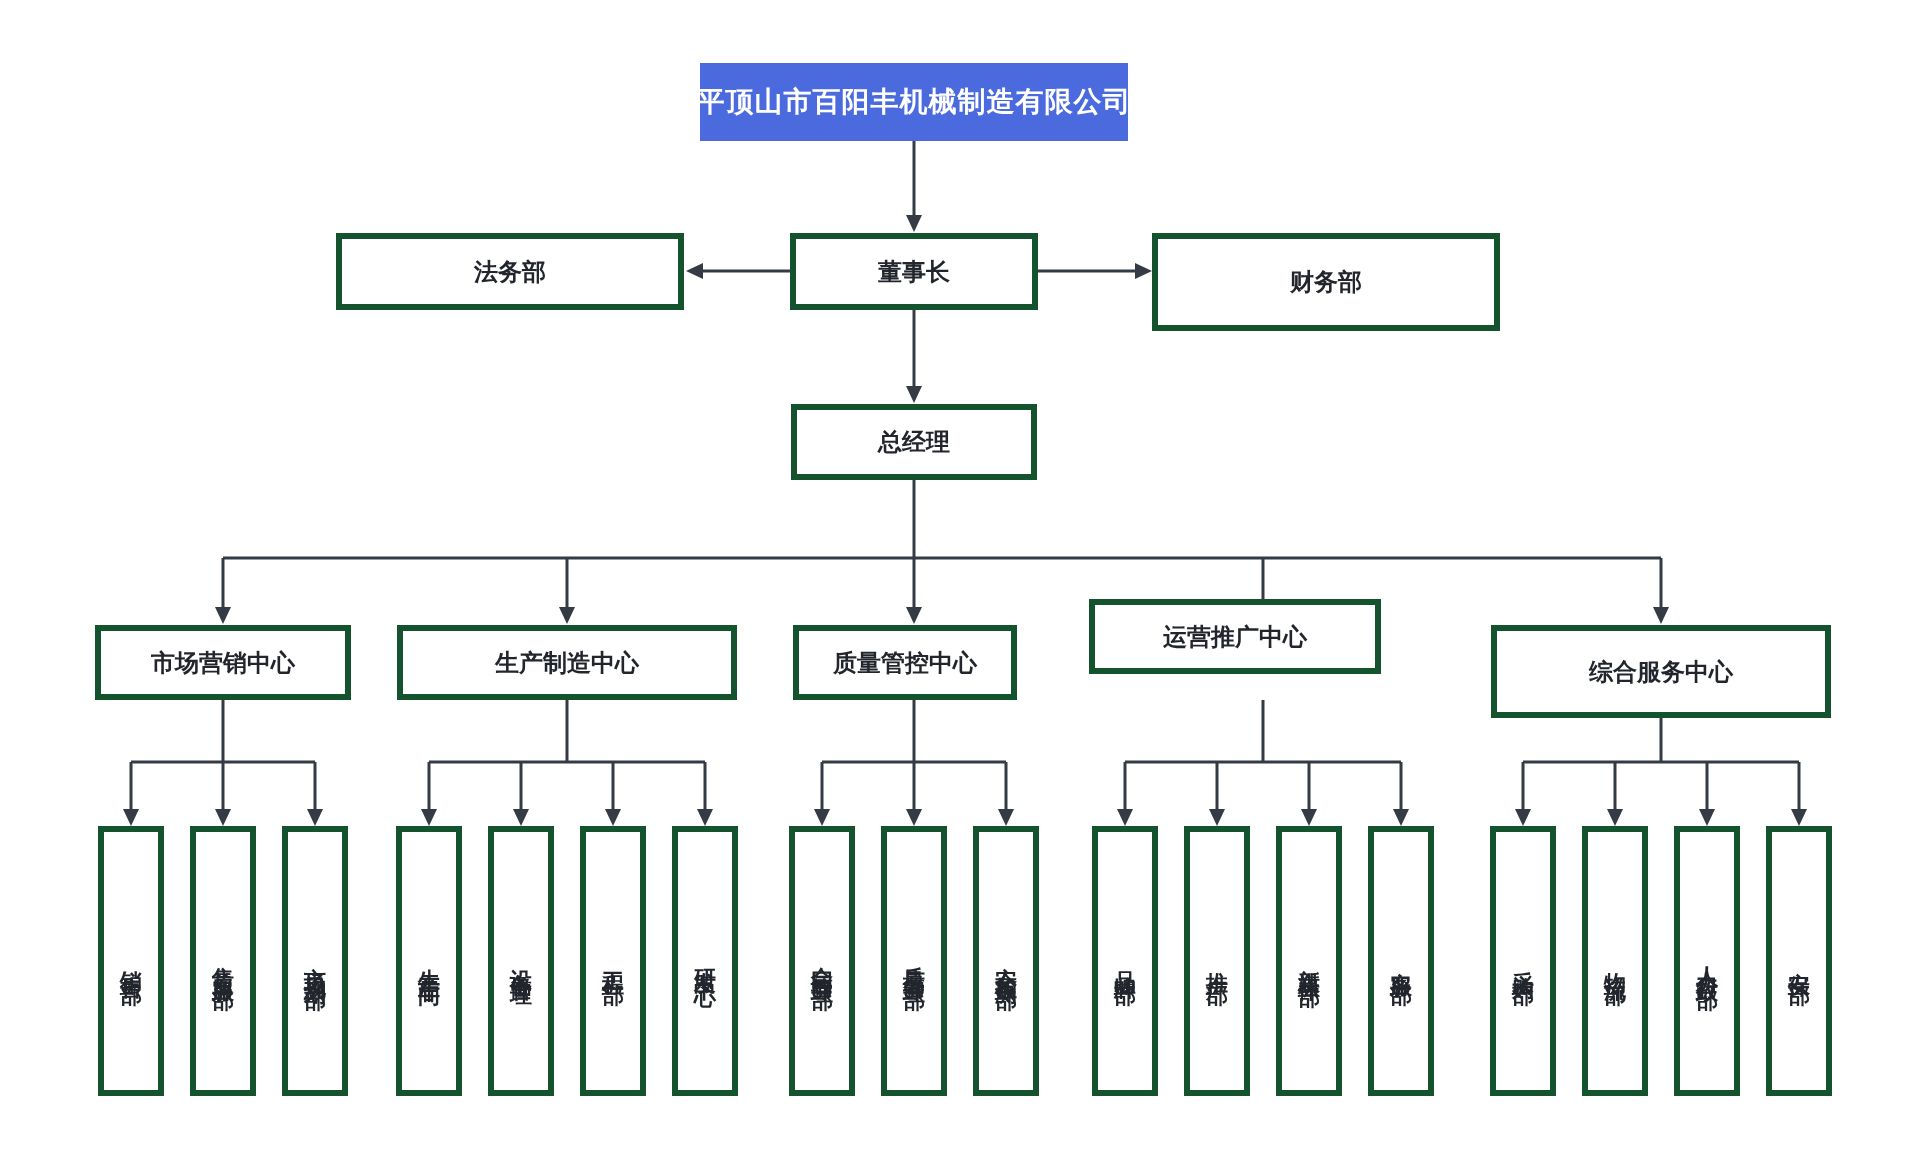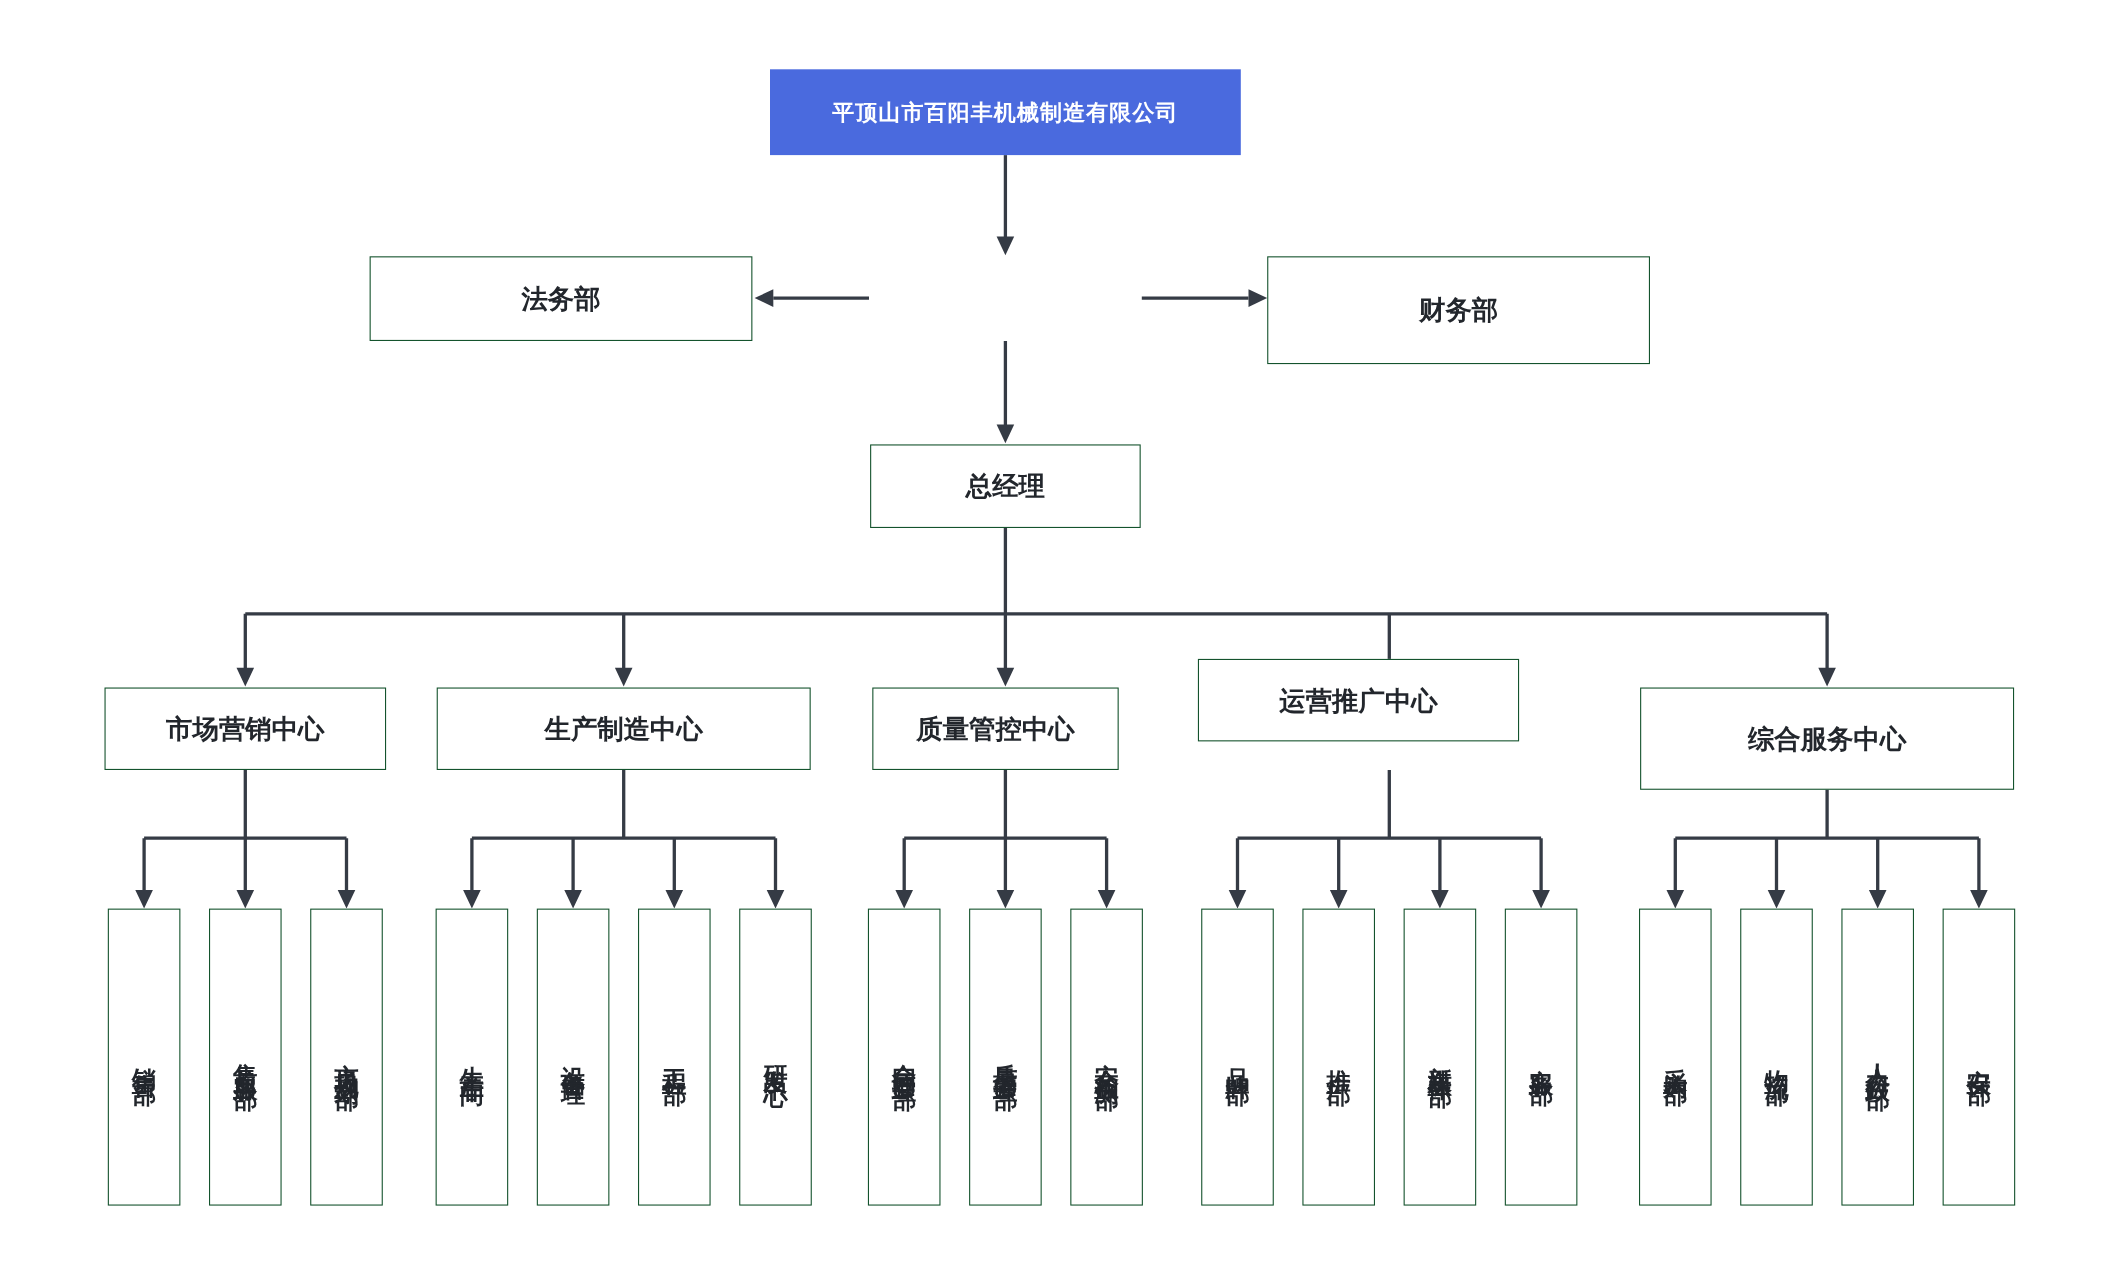--- a/index.html
+++ b/index.html
@@ -27,35 +27,35 @@
     stroke-width: 3;
   }
   .connectors path.arrow {
     fill: #353b45;
     stroke: none;
   }
   .node {
     position: absolute;
     box-sizing: border-box;
     background: #ffffff;
-    border: 1px solid #14532d;
+    border: 6px solid #14532d;
     display: flex;
     align-items: center;
     justify-content: center;
     color: #22262c;
     font-weight: 700;
     font-size: 24px;
     text-align: center;
     white-space: nowrap;
   }
   .node.root {
     background: #4a6ade;
     border: none;
     color: #ffffff;
-    font-size: 20px;
+    font-size: 28px;
     letter-spacing: 1px;
   }
   .node.dept {
     font-size: 22px;
   }
   .node.dept .vtext {
     writing-mode: vertical-rl;
     text-orientation: upright;
     letter-spacing: 5px;
     line-height: 1;
@@ -97,20 +97,21 @@
     <path class="line" d="M1263 700 V762 M1125 762 H1401 M1125 762 V810 M1217 762 V810 M1309 762 V810 M1401 762 V810"></path>
     <path class="arrow" d="M1125 826 l-8 -17 h16 z M1217 826 l-8 -17 h16 z M1309 826 l-8 -17 h16 z M1401 826 l-8 -17 h16 z"></path>
 
     <path class="line" d="M1661 700 V762 M1523 762 H1799 M1523 762 V810 M1615 762 V810 M1707 762 V810 M1799 762 V810"></path>
     <path class="arrow" d="M1523 826 l-8 -17 h16 z M1615 826 l-8 -17 h16 z M1707 826 l-8 -17 h16 z M1799 826 l-8 -17 h16 z"></path>
   </svg>
 
   <div class="node root" style="left:700px; top:63px; width:428px; height:78px">平顶山市百阳丰机械制造有限公司</div>
 
   <div class="node" style="left:336px; top:233px; width:348px; height:77px">法务部</div>
+  <div class="node" style="left:790px; top:233px; width:248px; height:77px">董事长</div>
   <div class="node" style="left:1152px; top:233px; width:348px; height:98px">财务部</div>
 
   <div class="node" style="left:791px; top:404px; width:246px; height:76px">总经理</div>
 
   <div class="node" style="left:95px;  top:625px; width:256px; height:75px">市场营销中心</div>
   <div class="node" style="left:397px; top:625px; width:340px; height:75px">生产制造中心</div>
   <div class="node" style="left:793px; top:625px; width:224px; height:75px">质量管控中心</div>
   <div class="node" style="left:1089px; top:599px; width:292px; height:75px">运营推广中心</div>
   <div class="node" style="left:1491px; top:625px; width:340px; height:93px">综合服务中心</div>
 

